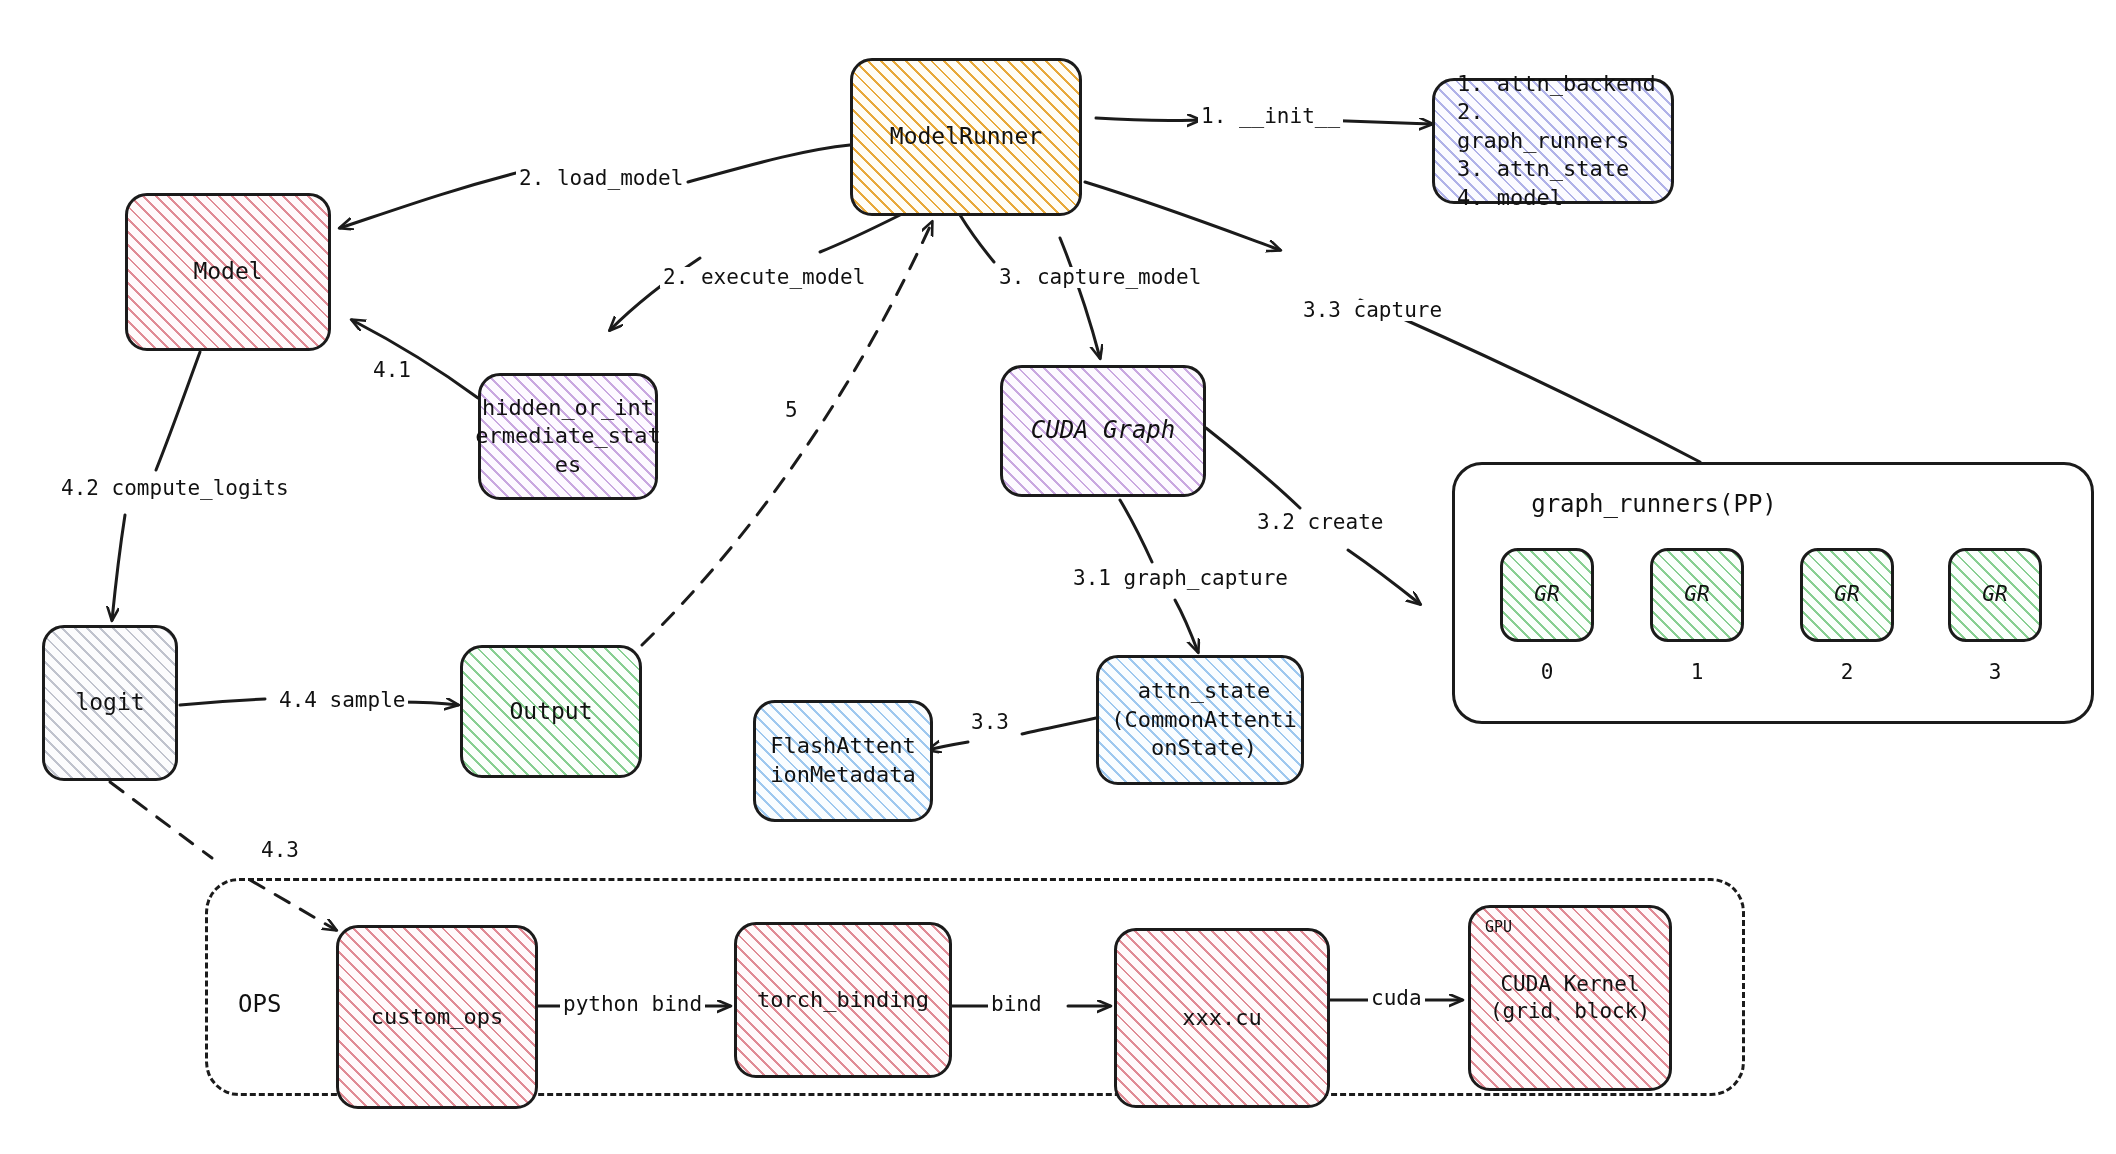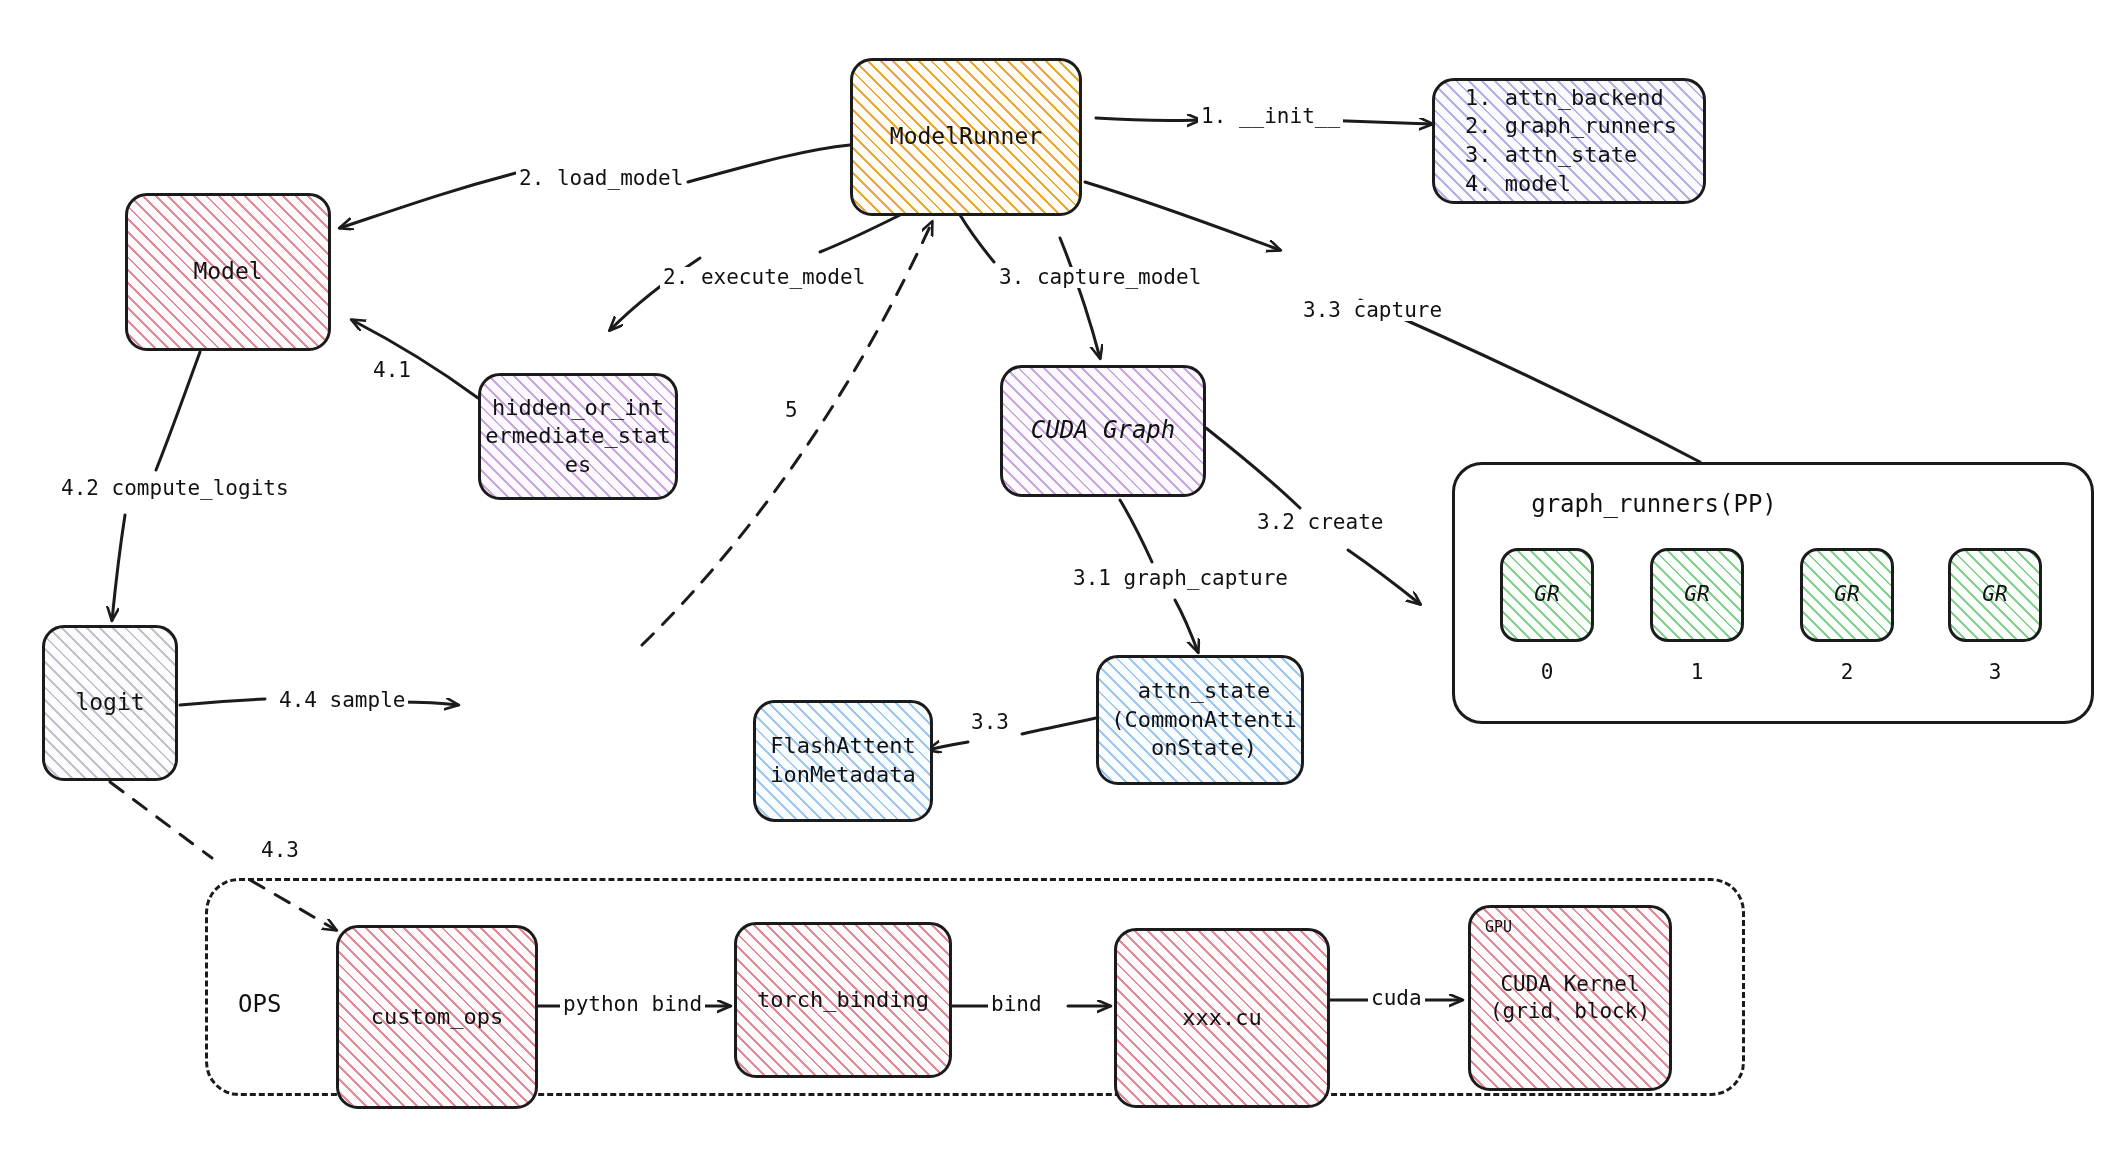--- a/index.html
+++ b/index.html
@@ -158,45 +158,48 @@
 
       <path d="M1330,1000 C1348,1000 1362,1000 1372,1000"></path>
       <path d="M1424,1000 C1440,1000 1452,1000 1462,1000" marker-end="url(#ah)"></path>
     </g>
   </svg>
 
   <div class="node h-yellow" style="left:850px;top:58px;width:232px;height:158px;font-size:23px;">
     <span class="lbl">ModelRunner</span>
   </div>
 
-  <div class="node h-indigo" style="left:1432px;top:78px;width:274px;height:126px;font-size:22px;justify-content:flex-start;text-align:left;padding-left:30px;">
+  <div class="node h-indigo" style="left:1432px;top:78px;width:242px;height:126px;font-size:22px;justify-content:flex-start;text-align:left;padding-left:22px;">
     <span class="lbl multiline">1. attn_backend
 2. graph_runners
 3. attn_state
 4. model</span>
   </div>
 
   <div class="node h-pink" style="left:125px;top:193px;width:206px;height:158px;font-size:23px;">
     <span class="lbl">Model</span>
   </div>
 
-  <div class="node h-purple" style="left:478px;top:373px;width:200px;height:127px;font-size:22px;">
+  <div class="node h-purple" style="left:478px;top:373px;width:180px;height:127px;font-size:22px;">
     <span class="lbl multiline">hidden_or_int
 ermediate_stat
 es</span>
   </div>
 
   <div class="node h-purple italic" style="left:1000px;top:365px;width:206px;height:132px;font-size:24px;">
     <span class="lbl">CUDA Graph</span>
   </div>
 
   <div class="node h-gray" style="left:42px;top:625px;width:136px;height:156px;font-size:23px;">
     <span class="lbl">logit</span>
   </div>
 
+  <div class="node h-green" style="left:460px;top:645px;width:182px;height:133px;font-size:23px;">
+    <span class="lbl">Output</span>
+  </div>
 
   <div class="node h-blue" style="left:753px;top:700px;width:180px;height:122px;font-size:22px;">
     <span class="lbl multiline">FlashAttent
 ionMetadata</span>
   </div>
 
   <div class="node h-blue" style="left:1096px;top:655px;width:208px;height:130px;font-size:22px;padding-left:14px;">
     <span class="lbl multiline">attn_state
 (CommonAttenti
 onState)</span>

